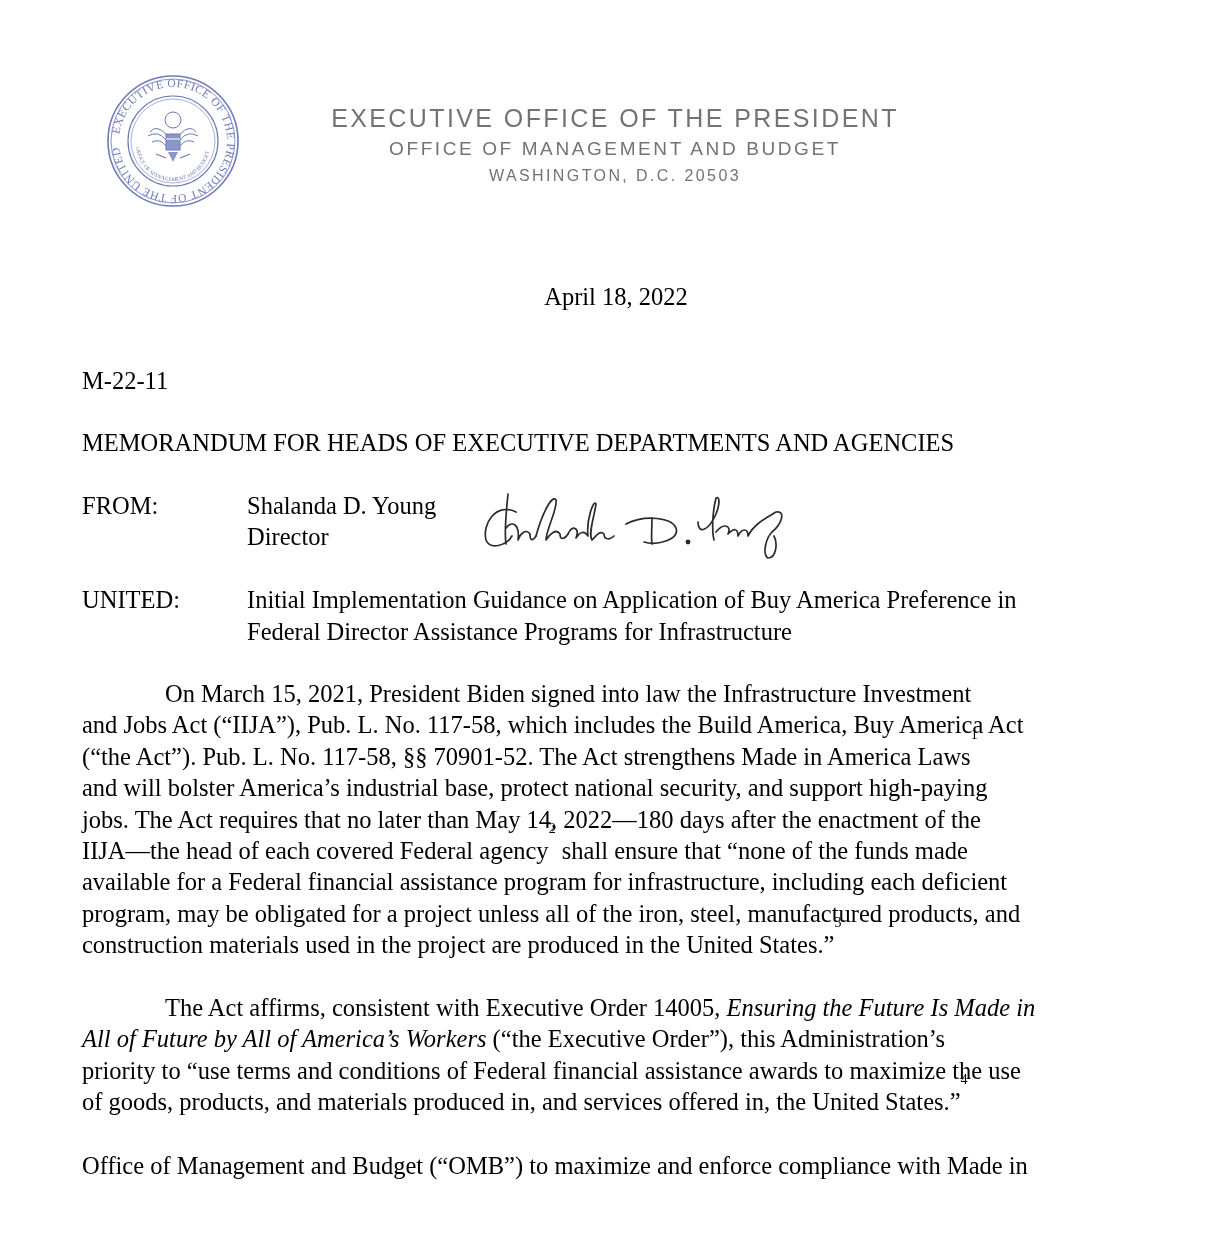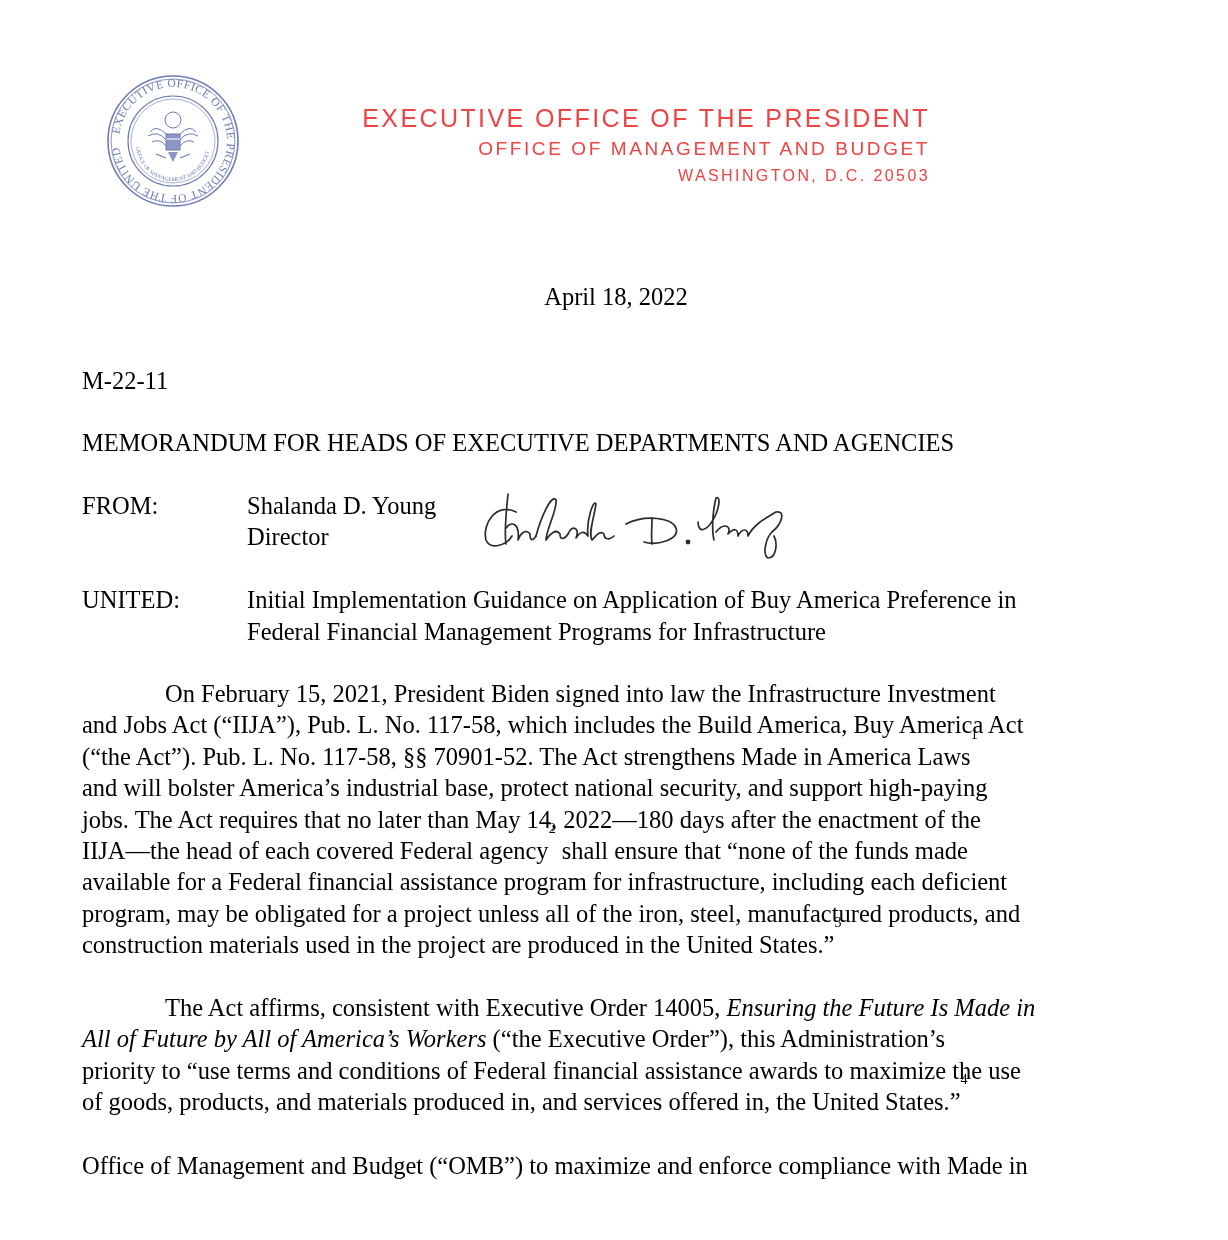--- a/index.html
+++ b/index.html
@@ -3,23 +3,23 @@
 <meta charset="utf-8">
 <style>
   html, body { margin: 0; padding: 0; background: #ffffff; }
   body {
     width: 1228px; height: 1240px; position: relative; overflow: hidden;
     font-family: "Liberation Serif", "DejaVu Serif", serif;
     color: #000;
   }
   .seal { position: absolute; left: 106px; top: 74px; width: 134px; height: 134px; }
   .letterhead {
-    position: absolute; left: 300px; width: 630px; text-align: right;
+    position: absolute; left: 300px; width: 630px; text-align: center;
     font-family: "Liberation Sans", "DejaVu Sans", sans-serif;
-    color: #ef4444; letter-spacing: 2px;
+    color: #737373; letter-spacing: 2px;
   }
   .lh1 { top: 104px; font-size: 25px; letter-spacing: 2.4px; }
   .lh2 { top: 138px; font-size: 19px; letter-spacing: 2.6px; }
   .lh3 { top: 167px; font-size: 16px; letter-spacing: 2.4px; }
 
   .t { position: absolute; font-size: 24.5px; line-height: 31.5px; white-space: nowrap; }
   .date { left: 0; width: 1232px; text-align: center; top: 281px; }
   .memo-no { left: 82px; top: 365px; }
   .memo-for { left: 82px; top: 427px; }
   .from-label { left: 82px; top: 490px; }
@@ -98,24 +98,24 @@
     <path d="M176 34 C176 44 175 52 176 60"></path>
     <circle cx="212" cy="58" r="1.6" fill="#2b2b2b"></circle>
 
     <path d="M222 38 C222 50 232 48 240 30 C244 20 244 12 240 14 C236 30 236 48 238 56"></path>
     <path d="M240 48 C248 38 256 42 252 50 C258 44 262 44 262 52 C266 44 272 44 272 52 C278 40 290 34 300 28 C310 26 306 40 296 48 C290 54 286 70 292 74 C300 74 302 60 298 52"></path>
   </g>
 </svg>
 
 <div class="t subj-label">UNITED:</div>
 <div class="t subj-l1">Initial Implementation Guidance on Application of Buy America Preference in</div>
-<div class="t subj-l2">Federal Financial Management Programs for Infrastructure</div>
+<div class="t subj-l2">Federal Director Assistance Programs for Infrastructure</div>
 
 <div class="para p1">
-  <span class="line indent">On February 15, 2021, President Biden signed into law the Infrastructure Investment</span>
+  <span class="line indent">On March 15, 2021, President Biden signed into law the Infrastructure Investment</span>
   <span class="line">and Jobs Act (“IIJA”), Pub. L. No. 117-58, which includes the Build America, Buy America Act</span>
   <span class="line"><span>(“the Act”).  Pub. L. No. 117-58, §§ 70901-52.  The Act strengthens Made in America Laws</span><sup>1</sup></span>
   <span class="line">and will bolster America’s industrial base, protect national security, and support high-paying</span>
   <span class="line">jobs.  The Act requires that no later than May 14, 2022—180 days after the enactment of the</span>
   <span class="line"><span>IIJA—the head of each covered Federal agency</span><sup>2</sup><span> shall ensure that “none of the funds made</span></span>
   <span class="line">available for a Federal financial assistance program for infrastructure, including each deficient</span>
   <span class="line">program, may be obligated for a project unless all of the iron, steel, manufactured products, and</span>
   <span class="line"><span>construction materials used in the project are produced in the United States.”</span><sup>3</sup></span>
 </div>
 

